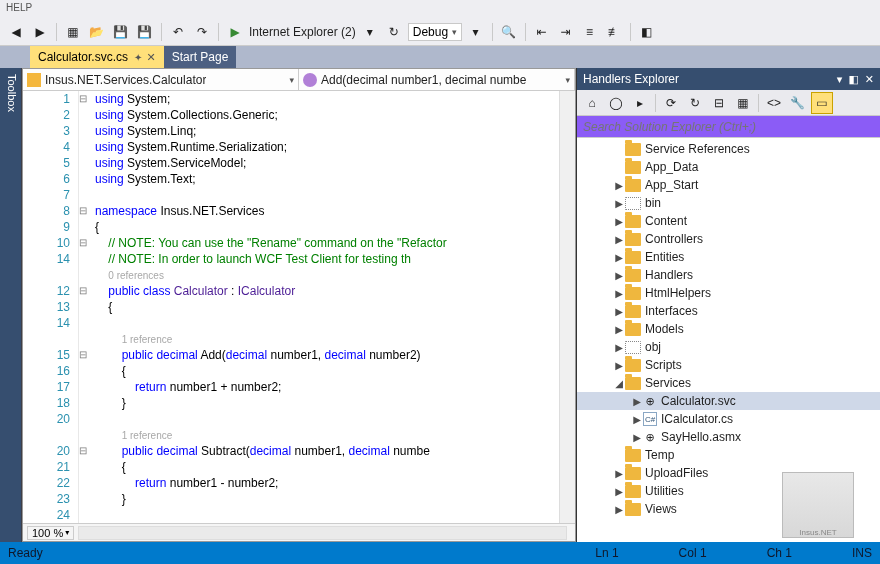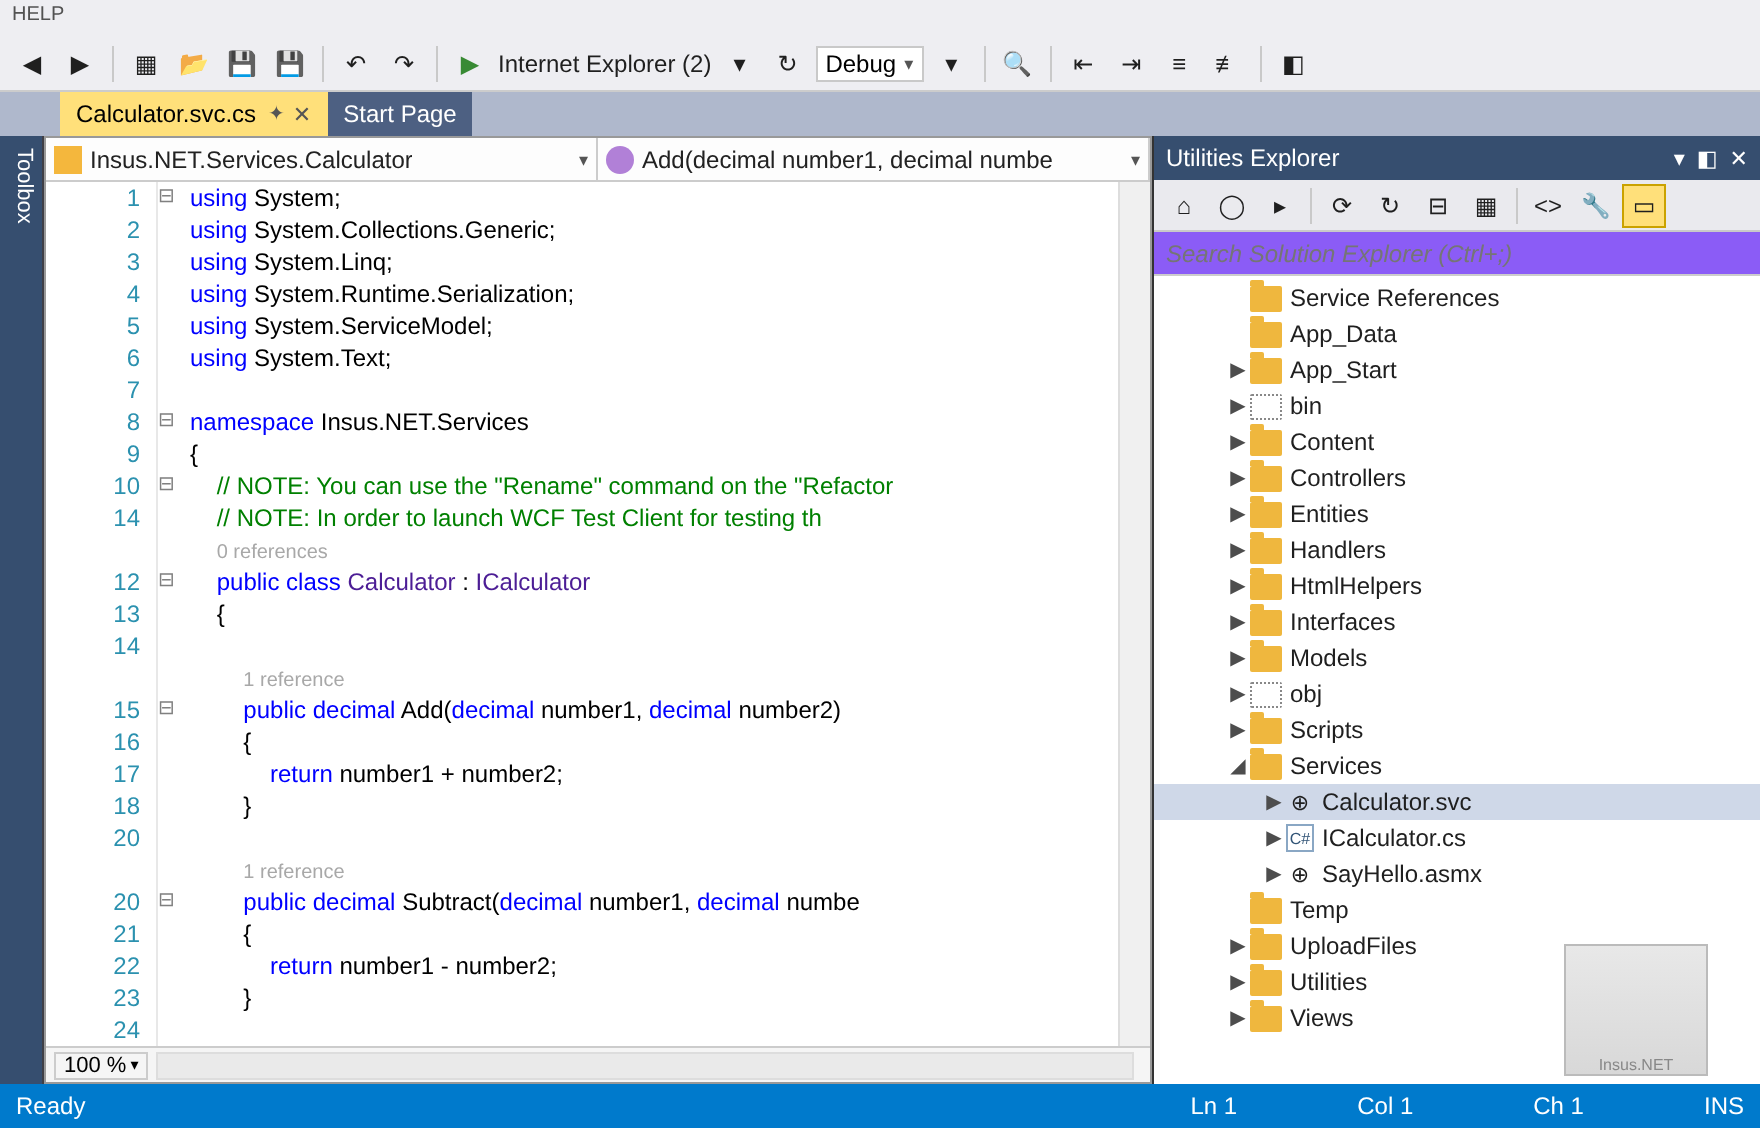--- a/index.html
+++ b/index.html
@@ -75,21 +75,21 @@
 .tree .ic-folder { width: 16px; height: 13px; background: #efb73e; border-radius: 1px; margin-right: 4px; display: inline-block; position: relative; }
 .tree .ic-folder::before { content: ""; position: absolute; top: -3px; left: 0; width: 7px; height: 3px; background: #efb73e; border-radius: 1px 1px 0 0; }
 .tree .ic-folder.dotted { background: #fff; border: 1px dotted #888; }
 .tree .ic-folder.dotted::before { display: none; }
 .tree .ic-file { width: 14px; height: 14px; border: 1px solid #8aa7c4; background: #fff; margin-right: 4px; display: inline-flex; align-items: center; justify-content: center; font-size: 8px; color: #357; }
 .tree .ic-svc { width: 14px; height: 14px; display: inline-flex; align-items: center; justify-content: center; margin-right: 4px; font-size: 11px; }
 
 .avatar { position: absolute; right: 26px; bottom: 4px; width: 72px; height: 66px; border: 1px solid #bbb; background: linear-gradient(#e8e8e8,#d8d8d8); display: flex; align-items: flex-end; justify-content: center; font-size: 8px; color: #888; }
 
 
-.status { height: 22px; background: #007acc; color: #ffffff; display: flex; align-items: center; font-size: 12px; padding: 0 8px; gap: 60px; }
+.status { height: 22px; background: #007acc; color: #0f172a; display: flex; align-items: center; font-size: 12px; padding: 0 8px; gap: 60px; }
 .status .grow { flex: 1; }
 </style>
 </head>
 <body>
 
 <div class="app">
   <div class="menubar">HELP</div>
 
   <div class="toolbar">
     <span class="tb-btn">◀</span>
@@ -210,21 +210,21 @@
       <div class="zoom-bar">
         <span class="zoom-combo">
             <span>100 %</span>
           </span>
         <div class="hscroll"></div>
       </div>
     </div>
 
     <div class="sln">
       <div class="sln-title">
-        <span>Utilities Explorer</span>
+        <span>Handlers Explorer</span>
         <span class="spacer"></span>
         <span class="ic">▾</span>
         <span class="ic">◧</span>
         <span class="ic">✕</span>
       </div>
       <div class="sln-tb">
         <span class="b">⌂</span>
         <span class="b">◯</span>
         <span class="b">▸</span>
         <span class="sep"></span>

